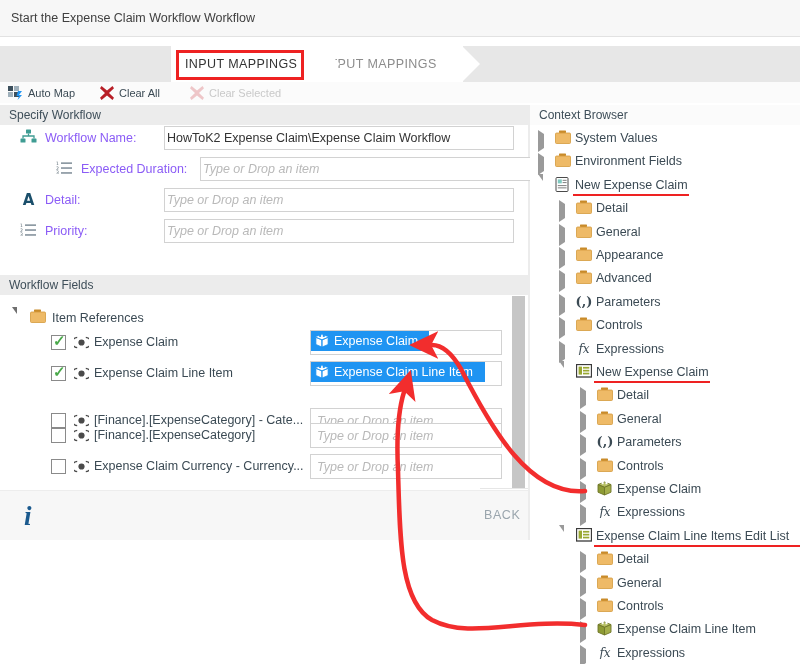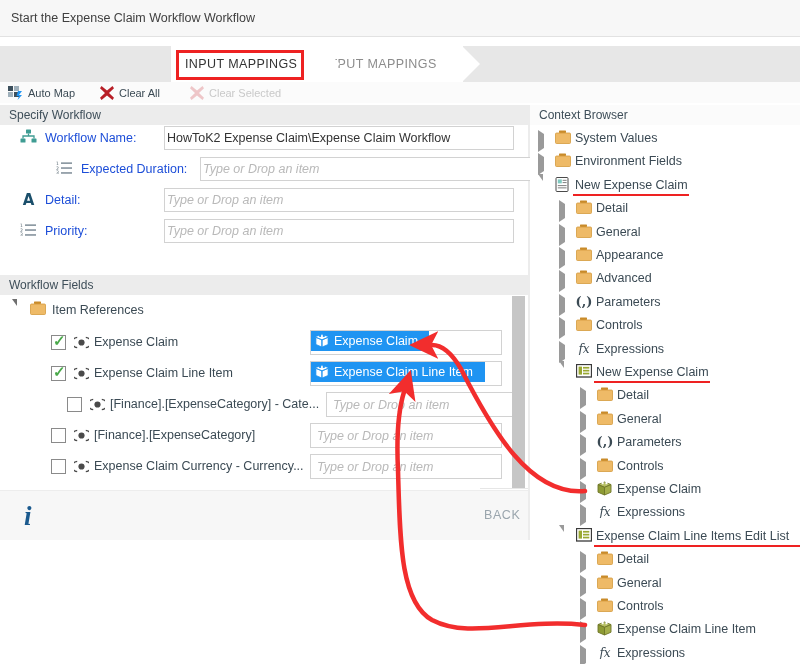--- a/index.html
+++ b/index.html
@@ -78,32 +78,32 @@
     display:flex;align-items:center;padding-left:9px;box-sizing:border-box;
   }
   .secbar.specify{top:105px;width:528px;}
   .secbar.wffields{top:275px;width:528px;}
   .secbar.ctxb{top:105px;left:530px;width:270px;background:#fbfbfb;}
 
   
   .leftpane{position:absolute;left:0;top:125px;width:528px;height:150px;background:#fff;}
   .frow{position:absolute;left:0;width:528px;height:28px;}
   .frow .ficon{position:absolute;left:20px;top:4px;width:20px;height:20px;}
-  .frow .flabel{position:absolute;left:45px;top:6px;font-size:12.5px;color:#1d4ed8;white-space:nowrap;}
+  .frow .flabel{position:absolute;left:45px;top:6px;font-size:12.5px;color:#8b5cf6;white-space:nowrap;}
   .frow .fbox{
     position:absolute;left:164px;top:1px;width:350px;height:24px;
     border:1px solid #d2d2d2;background:#fff;box-sizing:border-box;
     font-size:12.5px;color:#333;
     display:flex;align-items:center;padding-left:2px;
   }
   .frow .fbox.ph{color:#b9b9b9;font-style:italic;}
 
   
   .fieldspane{position:absolute;left:0;top:295px;width:528px;height:195px;background:#fff;overflow:hidden;}
-  .grow{position:absolute;left:0;width:467px;height:32px;}
+  .grow{position:absolute;left:0;width:467px;height:32px;margin-top:8px;}
   .grow .twisty{position:absolute;left:12px;top:11px;}
   .grow .folder{position:absolute;left:30px;top:6px;}
   .grow .gtext{position:absolute;left:52px;top:8px;font-size:12.5px;color:#3b4a54;}
 
   .irow{position:absolute;left:0;width:528px;height:32px;}
   .irow .cb{
     position:absolute;left:51px;top:8px;width:15px;height:15px;
     border:1px solid #8a8a8a;background:#fff;box-sizing:border-box;
   }
   .irow .cb .tick{
@@ -327,21 +327,21 @@
               <path d="M1 3.6 L7.5 6.3 L7.5 14 L1 11.2 Z" fill="#ffffff" stroke="#1f94f2" stroke-width="0.8" stroke-linejoin="round"></path>
               <path d="M14 3.6 L7.5 6.3 L7.5 14 L14 11.2 Z" fill="#ffffff" stroke="#1f94f2" stroke-width="0.8" stroke-linejoin="round"></path>
               <path d="M7.5 6.3 L7.5 14" stroke="#1f94f2" stroke-width="0.9"></path>
               <path d="M1 3.6 L7.5 6.3 L14 3.6" fill="none" stroke="#1f94f2" stroke-width="0.9"></path>
               <rect x="4.4" y="0" width="2.1" height="3.1" fill="#1f94f2"></rect>
               <rect x="8.4" y="0" width="2.1" height="3.1" fill="#1f94f2"></rect>
             </svg></span>
           <span>Expense Claim Line Item</span>
         </div>
       </div>
-      <div class="irow" style="top: 94px; margin-left: 16px;">
+      <div class="irow" style="top: 110px;">
         <div class="cb"></div>
         <span class="dot ico"><svg width="15" height="13" viewBox="0 0 15 13">
             <path d="M3.2 1.3 A6 5.3 0 0 0 3.2 11.7" fill="none" stroke="#4a4a4a" stroke-width="1.2"></path>
             <path d="M11.8 1.3 A6 5.3 0 0 1 11.8 11.7" fill="none" stroke="#4a4a4a" stroke-width="1.2"></path>
             <circle cx="7.5" cy="6.5" r="3.1" fill="#4a4a4a"></circle>
           </svg></span>
         <div class="lbl">[Finance].[ExpenseCategory] - Cate...</div>
         <div class="vbox ph">Type or Drop an item</div>
       </div>
       <div class="irow" style="top: 125px;">

